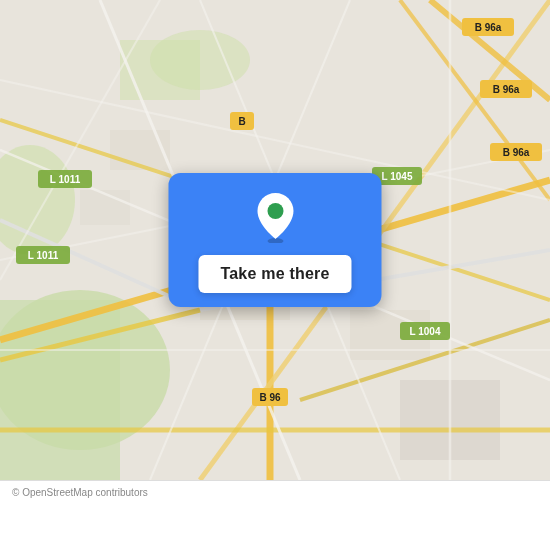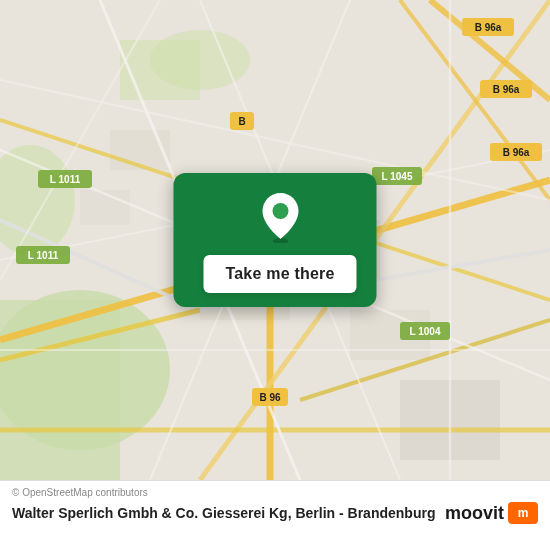--- a/index.html
+++ b/index.html
@@ -34,23 +34,23 @@
       top: 50%;
       left: 50%;
       transform: translate(-50%, -50%);
       display: flex;
       flex-direction: column;
       align-items: center;
       gap: 0;
     }
 
     .green-card {
-      background: #15803d;
+      background: #3b82f6;
       border-radius: 12px;
-      padding: 18px 20px 14px 30px;
+      padding: 18px 30px 14px 30px;
       display: flex;
       flex-direction: column;
       align-items: center;
       gap: 12px;
       box-shadow: 0 4px 16px rgba(0,0,0,0.3);
       min-width: 180px;
     }
 
     .pin-icon {
       width: 44px;
@@ -215,23 +215,13 @@
         <path d="M22 2 C12 2 4 10 4 20 C4 34 22 48 22 48 C22 48 40 34 40 20 C40 10 32 2 22 2Z" fill="white"></path>
         <circle cx="22" cy="20" r="8" fill="#2e9e4f"></circle>
       </svg>
       <button class="take-me-there-btn">Take me there</button>
     </div>
   </div>
 </div>
 
 <div id="bottom-bar">
   <div class="copyright-line">© OpenStreetMap contributors</div>
-  <div class="location-row">
-    <span class="location-name">Walter Sperlich Gmbh &amp; Co. Giesserei Kg, Berlin - Brandenburg</span>
-    <div class="moovit-logo">
-      <span class="moovit-text">moovit</span>
-      <svg class="moovit-icon" viewBox="0 0 30 22" xmlns="http://www.w3.org/2000/svg">
-        <rect x="0" y="0" width="30" height="22" rx="4" fill="#ff6600"></rect>
-        <text x="15" y="15" text-anchor="middle" font-size="12" font-weight="bold" fill="white">m</text>
-      </svg>
-    </div>
-  </div>
 </div>
 
 </body></html>

